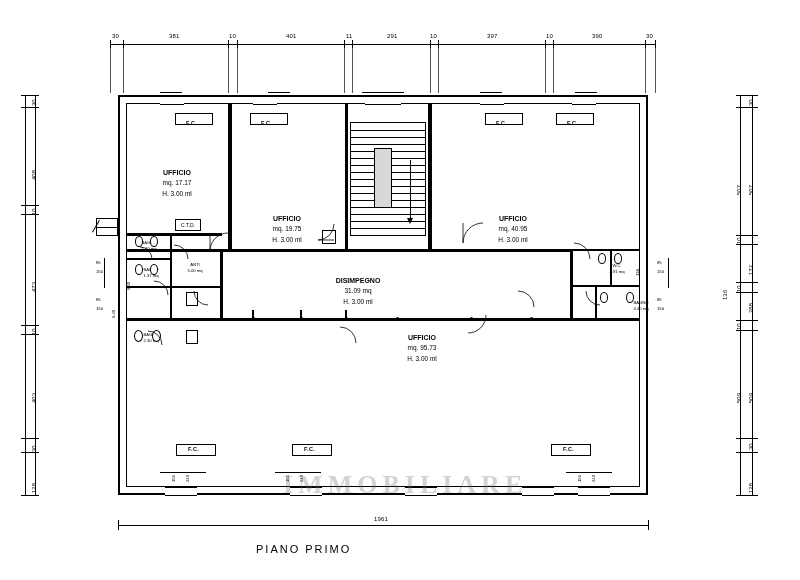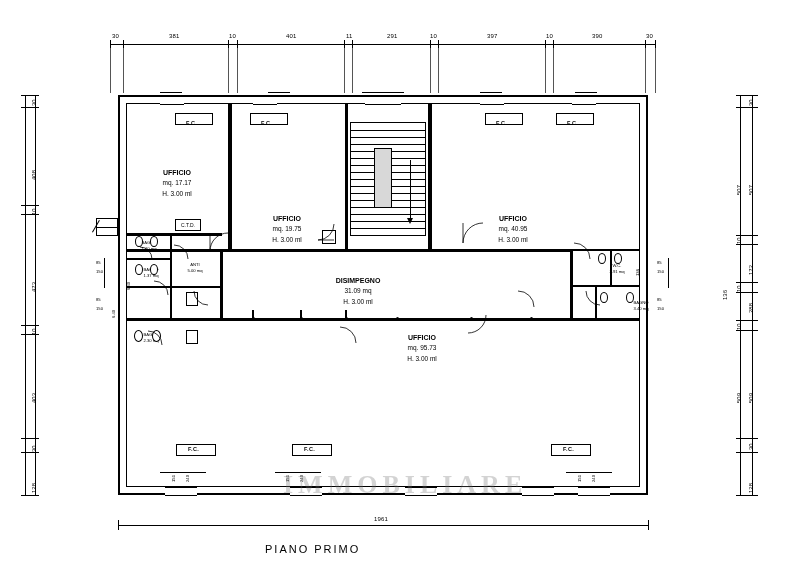--- a/index.html
+++ b/index.html
@@ -421,15 +421,15 @@
 
   <div class="abs" style="left:322px; top:230px; width:14px; height:14px; border:1px solid #000; box-sizing:border-box;"></div>
 
   <div class="wm wm2" style="left:283px; top:470px;">IMMOBILIARE</div>
 
   <div class="ln h1" style="left:118px; top:525px; width:530px;"></div>
   <div class="ln v1" style="left:118px; top:520px; height:10px;"></div>
   <div class="ln v1" style="left:648px; top:520px; height:10px;"></div>
   <div class="txt dim" style="left:374px; top:516px;">1961</div>
 
-  <div class="txt title" style="left:265px; top:544px;">PIANO PRIMO</div>
+  <div class="txt title" style="left:256px; top:544px;">PIANO PRIMO</div>
 
 </div>
 
 </body></html>

